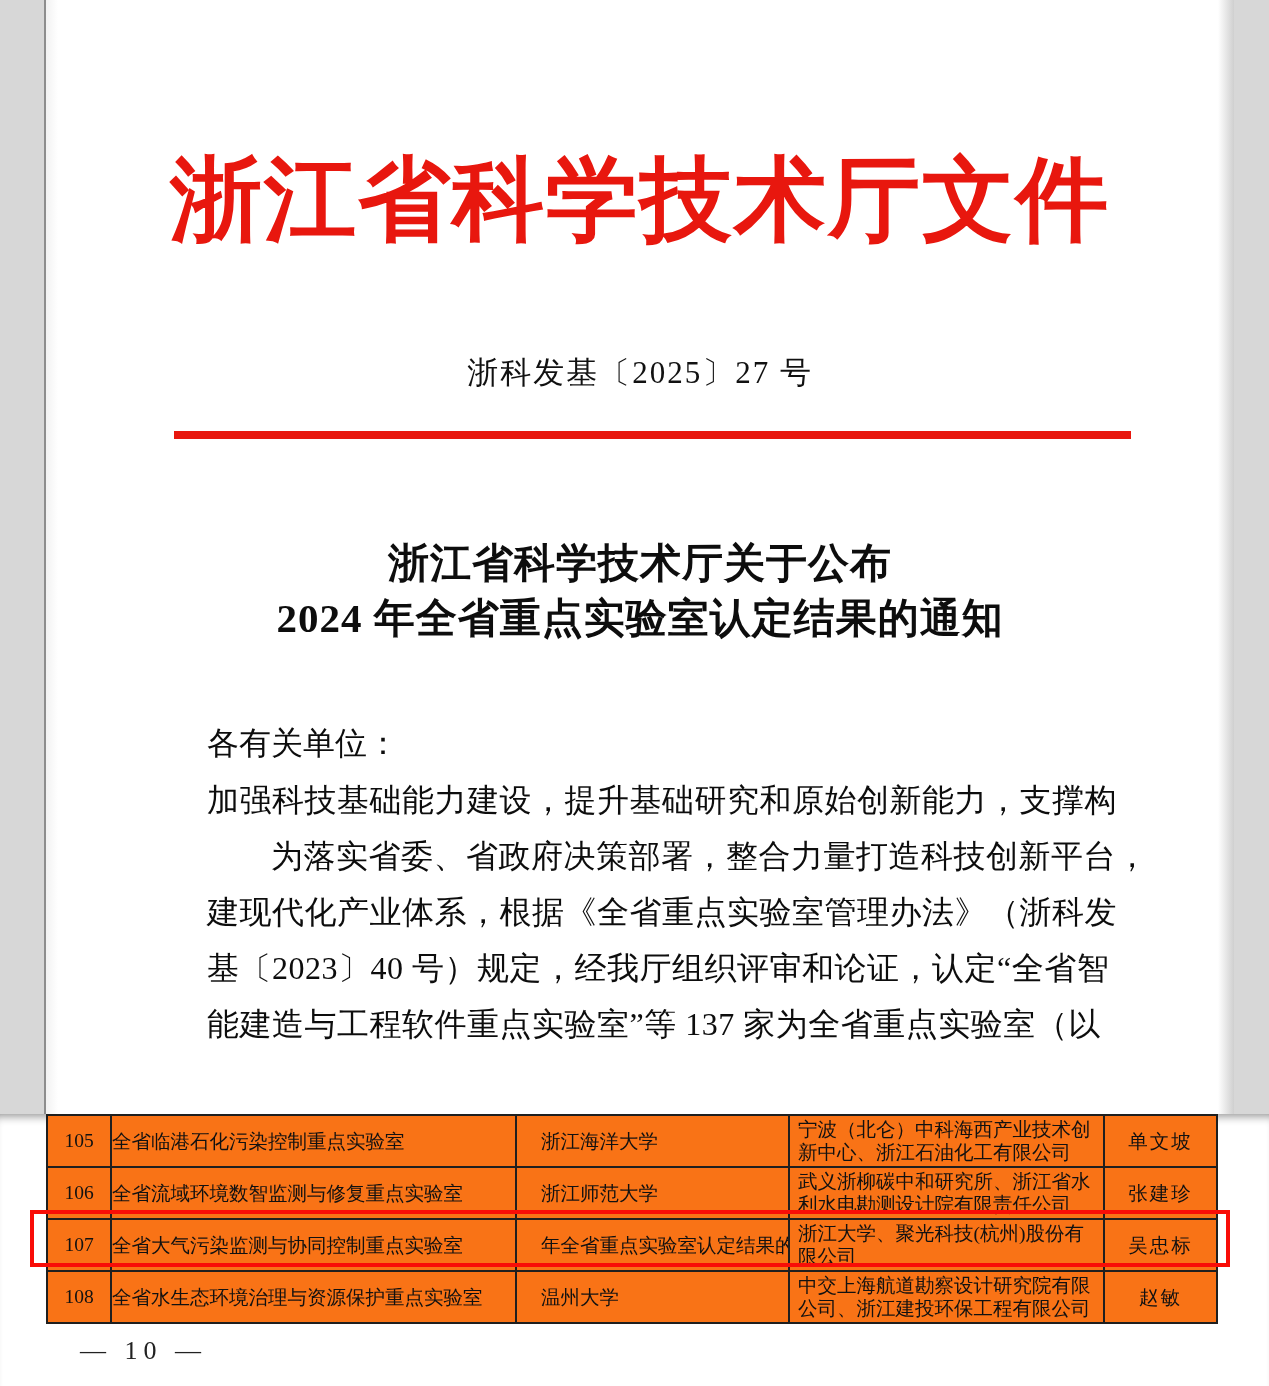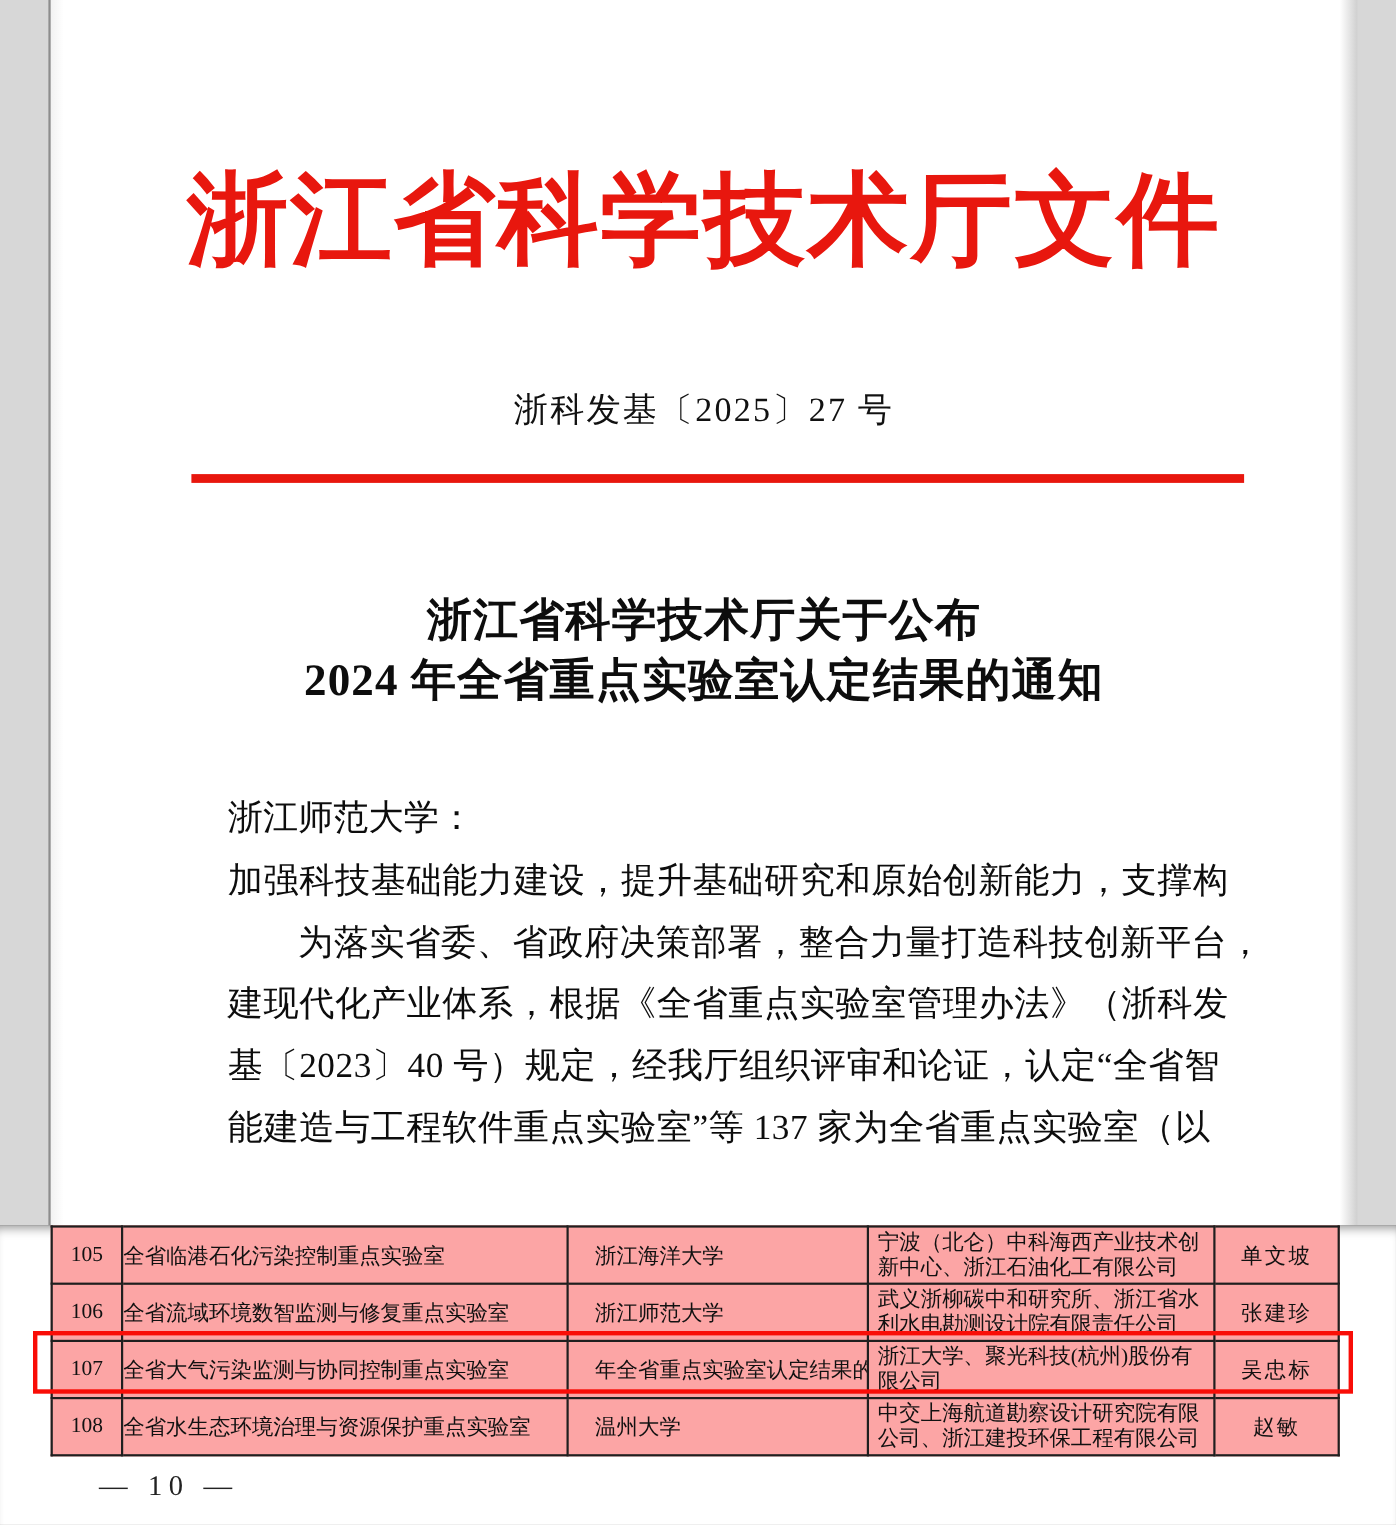--- a/index.html
+++ b/index.html
@@ -51,51 +51,51 @@
 
   
   .page-bottom {
     position:absolute; left:0; top:1114px; width:1269px; height:272px;
     background:#ffffff;
     box-shadow:inset 0 9px 10px -7px rgba(0,0,0,0.45);
   }
   table.results {
     position:absolute; left:46px; top:0;
     width:1170px; table-layout:fixed; border-collapse:collapse;
-    background:#fca5a5;
+    background:#f97316;
   }
   table.results td {
     border:2px solid #1f1f1f; height:50px; vertical-align:middle;
     font-size:19.5px; color:#111; overflow:hidden;
   }
   td.c-no { text-align:center; font-size:21px; }
   td.c-lab { white-space:nowrap; }
   td.c-unit { padding-left:24px; white-space:nowrap; }
   td.c-partners { padding:2px 8px; line-height:23px; }
   td.c-director { text-align:center; font-size:21px; letter-spacing:2px; }
 
   .highlight-box {
     position:absolute; left:30px; top:96px; width:1200px; height:57px;
     border:4px solid #f90d07; background:transparent; z-index:5;
   }
   .page-number {
-    position:absolute; left:90px; top:222px;
+    position:absolute; left:80px; top:222px;
     font-size:26px; letter-spacing:6px; color:#222; white-space:nowrap;
   }
 </style>
 </head>
 <body>
 
 <div class="page-top">
   <div class="letterhead-title">浙江省科学技术厅文件</div>
   <div class="doc-number">浙科发基〔2025〕27 号</div>
   <div class="red-rule"></div>
   <div class="notice-title-1">浙江省科学技术厅关于公布</div>
   <div class="notice-title-2">2024 年全省重点实验室认定结果的通知</div>
-  <div class="salutation">浙江师范大学：</div>
+  <div class="salutation">各有关单位：</div>
   <div class="body-paragraph">
     <div class="body-line">加强科技基础能力建设，提升基础研究和原始创新能力，支撑构</div>
     <div class="body-line indent">为落实省委、省政府决策部署，整合力量打造科技创新平台，</div>
     <div class="body-line">建现代化产业体系，根据《全省重点实验室管理办法》（浙科发</div>
     <div class="body-line">基〔2023〕40 号）规定，经我厅组织评审和论证，认定“全省智</div>
     <div class="body-line">能建造与工程软件重点实验室”等 137 家为全省重点实验室（以</div>
   </div>
 </div>
 
 <div class="page-bottom">

